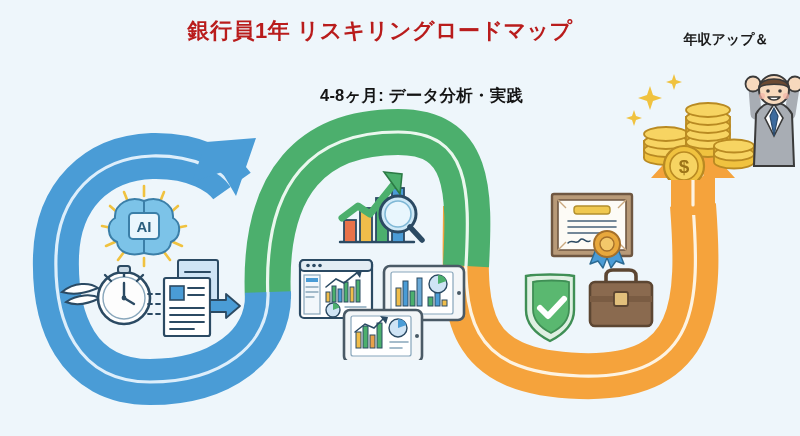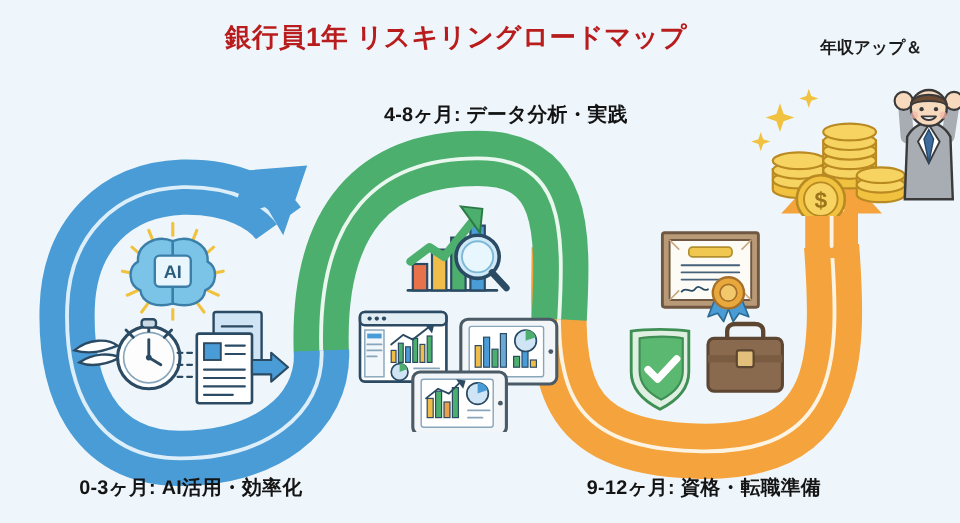--- a/index.html
+++ b/index.html
@@ -377,20 +377,18 @@
     </div>
   </div>
 
   <div class="layer">
     <div class="page-title">銀行員1年 リスキリングロードマップ</div>
 
     <div class="corner-note">
       <div>年収アップ＆</div>
     </div>
 
-    <div class="stage-label" id="label-phase1">0-3ヶ月: AI活用・効率化</div>
 
     <div class="stage-label" id="label-phase2">4-8ヶ月: データ分析・実践</div>
 
-    <div class="stage-label" id="label-phase3">9-12ヶ月: 資格・転職準備</div>
   </div>
 
 </div>
 
 </body></html>

